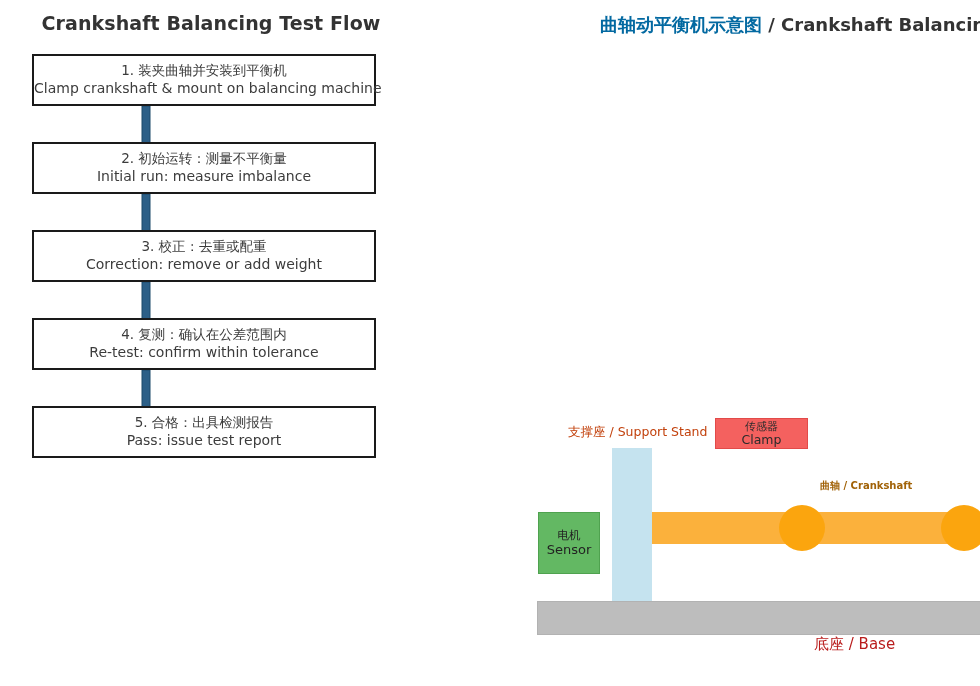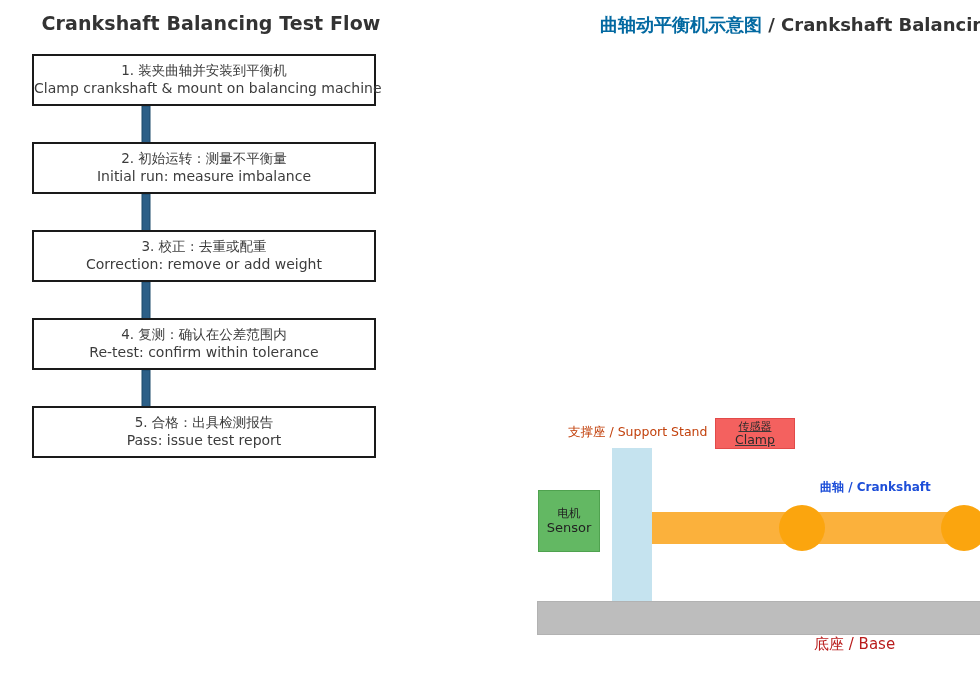--- a/index.html
+++ b/index.html
@@ -130,49 +130,48 @@
     top: 424px;
     font-size: 12.5px;
     color: #c2410c;
     white-space: nowrap;
   }
 
   
   #motor-box {
     position: absolute;
     left: 8px;
-    top: 490px;
+    top: 512px;
     width: 62px;
     height: 62px;
     background: #63b863;
     border: 1px solid #4fa24f;
     box-sizing: border-box;
     display: flex;
     flex-direction: column;
     align-items: center;
     justify-content: center;
   }
   #motor-box .cn { font-size: 11.5px; line-height: 13px; color: #222; }
   #motor-box .en { font-size: 13px; line-height: 15px; color: #222; }
 
   
   #sensor-box {
     position: absolute;
     left: 185px;
     top: 418px;
-    width: 80px;
+    width: 93px;
     height: 31px;
     background: #f4615f;
     border: 1px solid #e24a49;
     box-sizing: border-box;
     display: flex;
     flex-direction: column;
     align-items: center;
     justify-content: center;
-    text-decoration: underline;
   }
   #sensor-box .cn { font-size: 11px; line-height: 12px; color: #2b2b2b; }
   #sensor-box .en { font-size: 12.5px; line-height: 14px; color: #2b2b2b; }
 
   
   #crank-shaft {
     position: absolute;
     left: 122px;
     top: 512px;
     width: 360px;
@@ -186,23 +185,23 @@
     border-radius: 50%;
     background: #fba50e;
   }
   #crank-weight-1 { left: 249px; top: 505px; }
   #crank-weight-2 { left: 411px; top: 505px; }
 
   #crank-label {
     position: absolute;
     left: 290px;
     top: 479px;
-    font-size: 12px;
+    font-size: 10px;
     font-weight: bold;
-    color: #1d4ed8;
+    color: #a16207;
     white-space: nowrap;
   }
 </style>
 </head>
 <body>
 
 <div id="flow-panel">
 
   <div id="flow-title">Crankshaft Balancing Test Flow</div>
 

